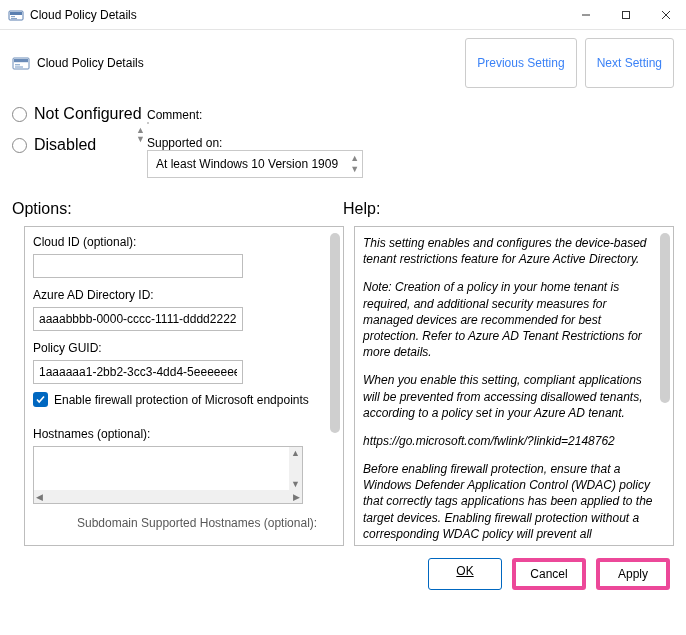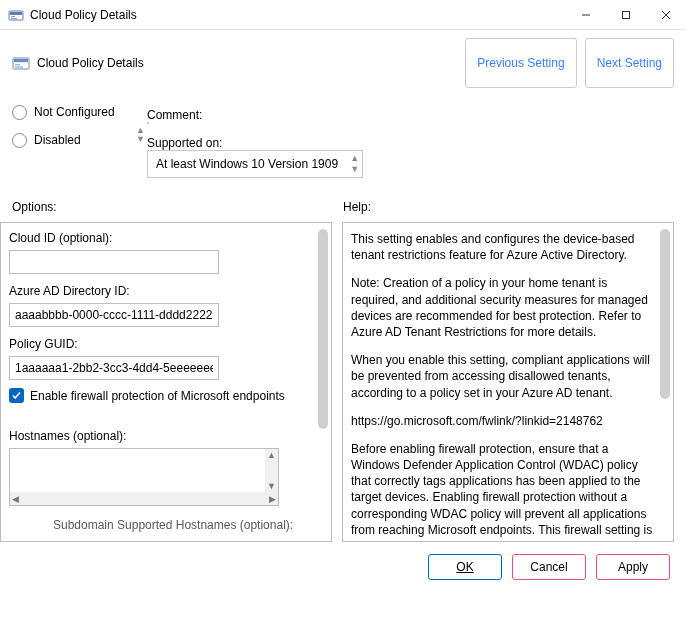--- a/index.html
+++ b/index.html
@@ -33,21 +33,21 @@
   .header-row .htitle { flex:1; font-size:12px; }
   .navbtn {
     border:1px solid #ccc; background:#fff; color:#3b82f6;
     padding: 17px 11px; font-size:12px; border-radius:3px;
     margin-left:8px;
   }
   .config-row {
     display:flex; padding:0 12px 6px 12px;
   }
   .radios { width:135px; padding-top:3px; }
-  .radio-opt { display:flex; align-items:flex-start; margin-bottom:13px; font-size:12px; cursor:pointer; }
+  .radio-opt { display:flex; align-items:center; margin-bottom:13px; font-size:16px; cursor:pointer; }
   .radio-opt .rcircle {
     width:15px; height:15px; border-radius:50%; border:1px solid #888;
     margin-right:7px; display:flex; align-items:center; justify-content:center; background:#fff;
   }
   .radio-opt.selected .rcircle { border:1px solid #0067c0; }
   .radio-opt.selected .rcircle::after {
     content:""; width:9px; height:9px; border-radius:50%; background:#0067c0;
   }
   .form-col { flex:1; }
   .form-line { display:flex; align-items:flex-start; margin-bottom:6px;flex-direction:column; }
@@ -58,25 +58,25 @@
   .supported-box {
     flex:1; height:36px; border:1px solid #c9c9c9; background:#fff;
     padding:6px 24px 6px 8px; font-size:12px; position:relative;
   }
   .updown {
     position:absolute; right:3px; display:flex; flex-direction:column; justify-content:space-between;
     top:3px; bottom:3px;
   }
   .updown span { font-size:9px; color:#888; line-height:1; }
   .labels-row {
-    display:flex; padding: 10px 12px 4px 12px; font-size:12px;align-items:center;
+    display:flex; padding: 10px 12px 4px 12px; font-size:16px;align-items:center;
   }
   .labels-row .lopt { width: 50%; }
   .panes-row {
-    display:flex; padding: 4px 12px 2px 0; gap:10px; height: 326px;
+    display:flex; padding: 4px 12px 2px 24px; gap:10px; height: 326px;
   }
   .pane {
     flex:1; border:1px solid #bdbdbd; background:#fff; position:relative;
     padding: 8px 18px 8px 8px; overflow:hidden;
   }
   .options-pane { font-size:12px; }
   .fld-label { margin-bottom:5px; margin-top:6px; }
   .fld-label:first-child { margin-top:0; }
   .fld-input {
     width: 210px; border:1px solid #bdbdbd; padding:4px 5px; font-size:12px;
@@ -94,37 +94,37 @@
   }
   .hscroll-v {
     position:absolute; right:0; top:0; bottom:13px; width:13px; background:#f0f0f0;
     display:flex; flex-direction:column; justify-content:space-between; align-items:center;
   }
   .hscroll-h {
     position:absolute; left:0; right:0; bottom:0; height:13px; background:#f0f0f0;
     display:flex; justify-content:space-between; align-items:center;
   }
   .arrow { font-size:9px; color:#777; padding:1px 2px; }
-  .help-pane { font-size:12px; line-height:1.35; }
+  .help-pane { font-size:12px; line-height:1.35;font-style:italic; }
   .help-pane p { margin-bottom:12px; }
   .pane-scroll {
     position:absolute; right:2px; top:4px; bottom:4px; width:12px;
     display:flex; flex-direction:column; justify-content:space-between; align-items:center;
   }
   .pane-scroll .thumb {
     width:10px; background:#cfcfcf; border-radius:5px;
   }
   .help-pane .pane-scroll .thumb { height:170px; margin-top:2px;}
   .options-pane .pane-scroll .thumb { height:200px; margin-top:2px;}
   .faded-bottom-label { margin-top:12px; color:#585858;margin-left:44px; }
   .footer {
     display:flex; justify-content:flex-end; padding:10px 16px; gap:10px;
   }
   .btn {
-    border:1px solid #ec4899; background:#fff; padding:5px 0; width:74px;
+    border:4px solid #ec4899; background:#fff; padding:5px 0; width:74px;
     font-size:12px; border-radius:3px; text-align:center;
   }
   .btn.primary { border:1px solid #0067c0;text-decoration:underline; }
   svg { display:block; }
 </style>
 </head>
 <body>
 
 <div class="titlebar">
   <span class="icon">
@@ -221,21 +221,21 @@
 
     <div class="cbx-row">
       <span class="cbx">
         <svg width="11" height="11" viewBox="0 0 11 11">
             <polyline points="2,5.5 4.2,8 9,2.5" fill="none" stroke="#fff" stroke-width="1.6"></polyline>
           </svg>
       </span>
       <span>Enable firewall protection of Microsoft endpoints</span>
     </div>
 
-    <div class="fld-label" style="margin-top:26px">Hostnames (optional):</div>
+    <div class="fld-label" style="margin-top:20px">Hostnames (optional):</div>
     <div class="hostbox">
       <div class="hscroll-v">
         <span class="arrow">▲</span>
         <span class="arrow">▼</span>
       </div>
       <div class="hscroll-h">
         <span class="arrow">◀</span>
         <span class="arrow">▶</span>
       </div>
     </div>

